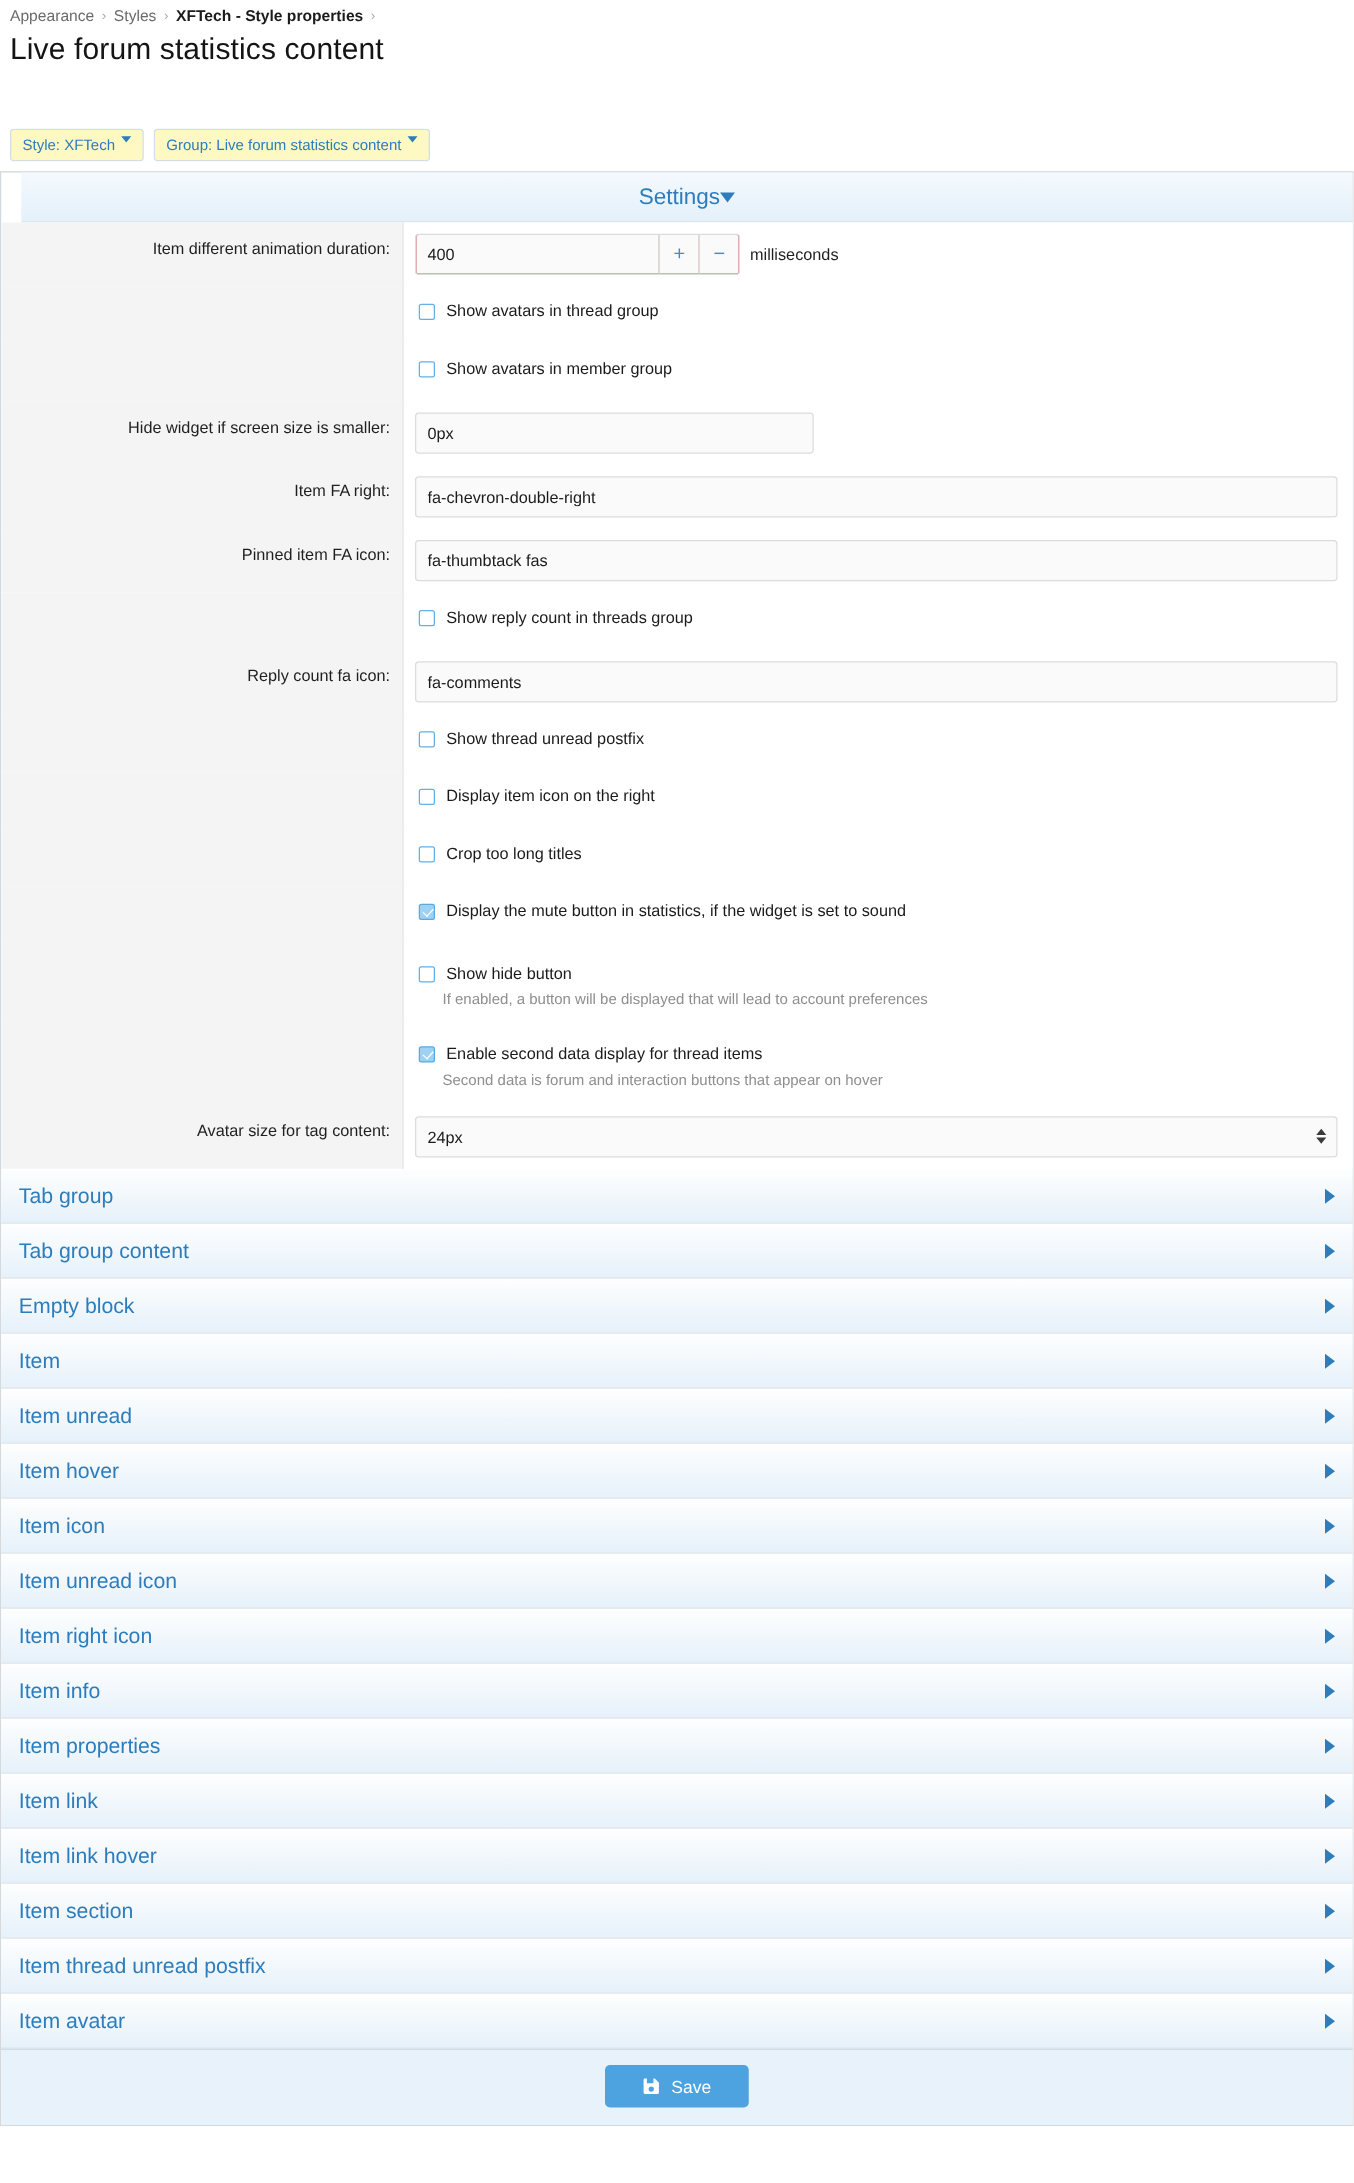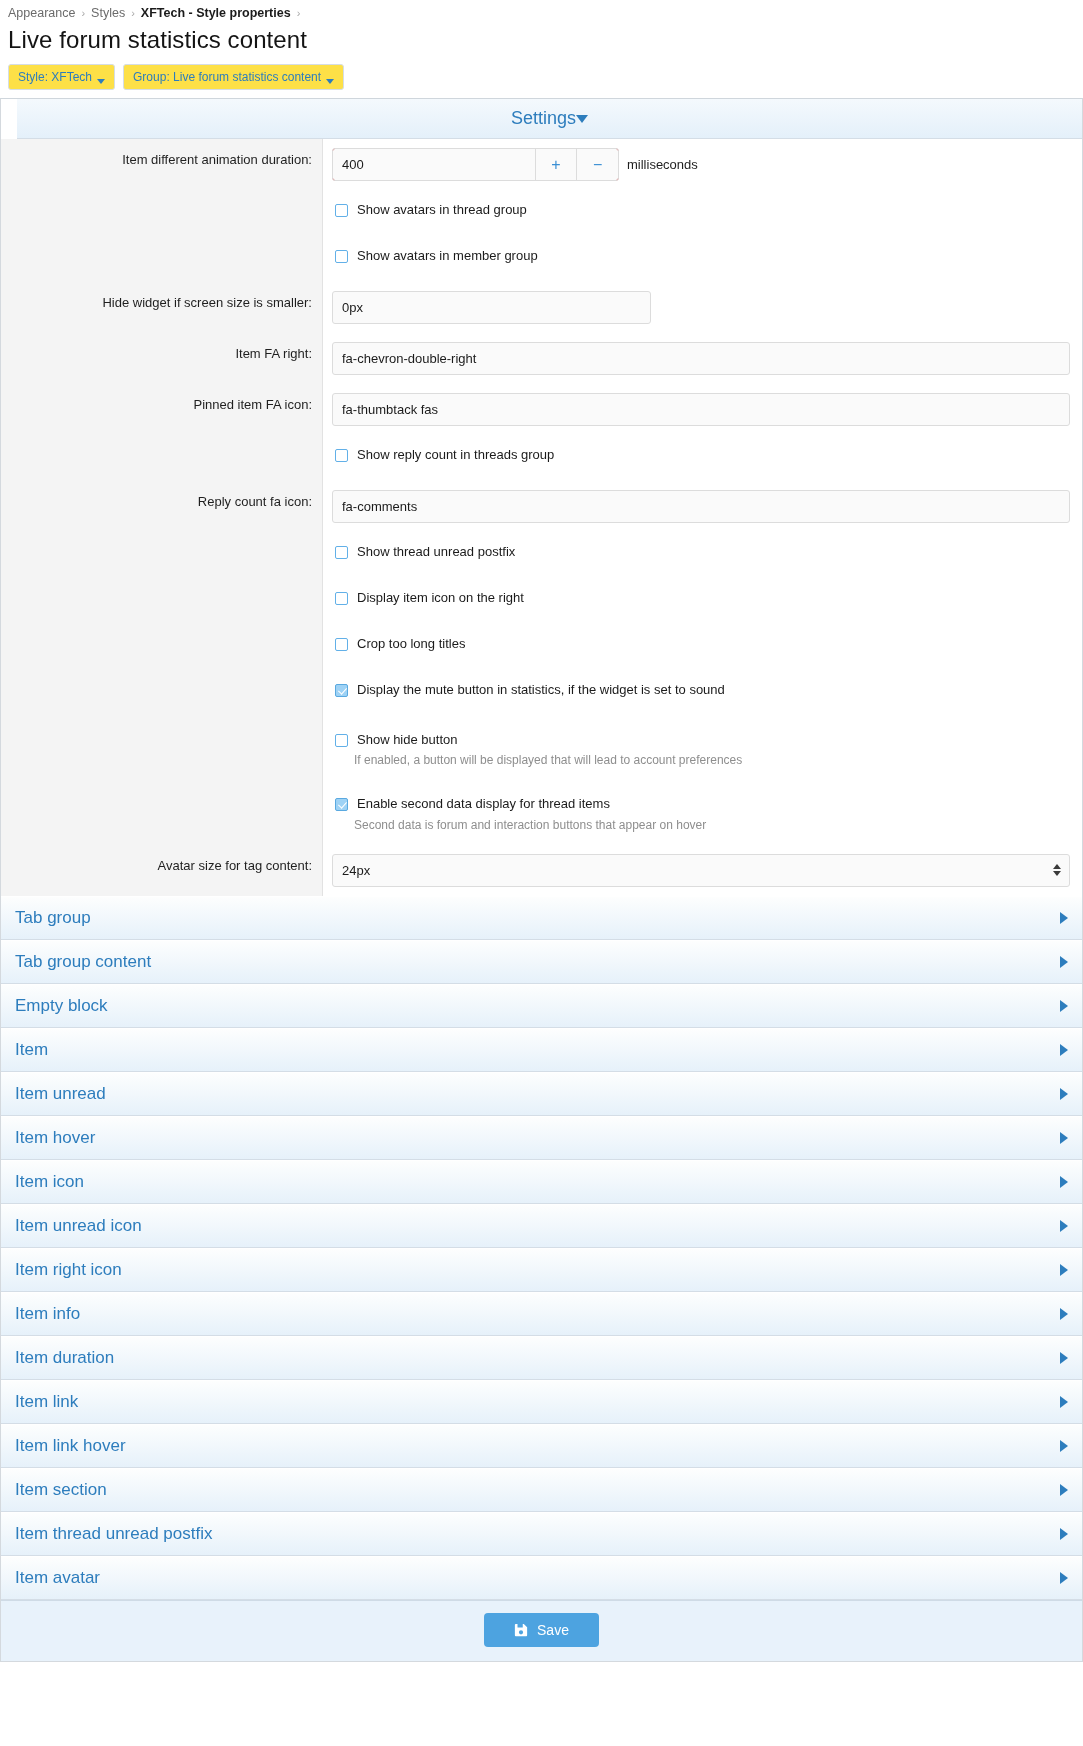--- a/index.html
+++ b/index.html
@@ -31,28 +31,29 @@
     font-weight:normal;
     color:#141414;
     padding:2px 8px 10px 8px;
     letter-spacing:0.1px;
   }
 
   
   .pill-bar { display:flex; gap:8px; padding:0 8px 8px 8px; }
   .pill {
     border:1px solid #d5dde5;
-    background:#fde047;
+    background:#fef9c3;
     color:#2d7dbd;
     font-size:12px;
     border-radius:3px;
     padding:5px 9px 5px 9px;
-    display:flex; align-items:flex-end; gap:5px;
+    display:flex; align-items:flex-start; gap:5px;
     cursor:pointer;
     white-space:nowrap;
+    margin-top:39px;
   }
   .caret-down {
     width:0;height:0;border-left:4px solid transparent;border-right:4px solid transparent;
     border-top:5px solid #2d7dbd; display:inline-block;
   }
 
   
   .block { border:1px solid #d4d9de; border-top:1px solid #cfd6dc; }
   .block-header {
     background:linear-gradient(to bottom,#f4f9fd 0%,#e4f0fa 100%);
@@ -99,21 +100,21 @@
     padding:8px 9px;
     font-size:13px;
     font-family:"Liberation Sans", sans-serif;
     color:#1b1b1b;
     outline:none;
   }
   .txt.narrow { width:319px; }
   .spinner-wrap { display:flex; align-items:center; gap:8px; }
   .spinner {
     display:flex; border:1px solid #dcdcdc; border-radius:3px; overflow:hidden;
-    background:#b91c1c; width:287px;
+    background:#b91c1c; width:260px;
   }
   .spinner input {
     border:0; background:#fafafa; padding:8px 9px; font-size:13px; width:203px;
     font-family:"Liberation Sans", sans-serif; color:#1b1b1b; outline:none;
   }
   .spinner .sbtn {
     width:42px; border-left:1px solid #dcdcdc; background:#fafafa;
     color:#3a8fd4; font-size:16px; display:flex; align-items:center; justify-content:center;
     cursor:pointer;
   }
@@ -405,21 +406,21 @@
     </div>
     <div class="acc">
       <span class="acc-title">Item right icon</span>
       <span class="tri-right"></span>
     </div>
     <div class="acc">
       <span class="acc-title">Item info</span>
       <span class="tri-right"></span>
     </div>
     <div class="acc">
-      <span class="acc-title">Item duration</span>
+      <span class="acc-title">Item properties</span>
       <span class="tri-right"></span>
     </div>
     <div class="acc">
       <span class="acc-title">Item link</span>
       <span class="tri-right"></span>
     </div>
     <div class="acc">
       <span class="acc-title">Item link hover</span>
       <span class="tri-right"></span>
     </div>

